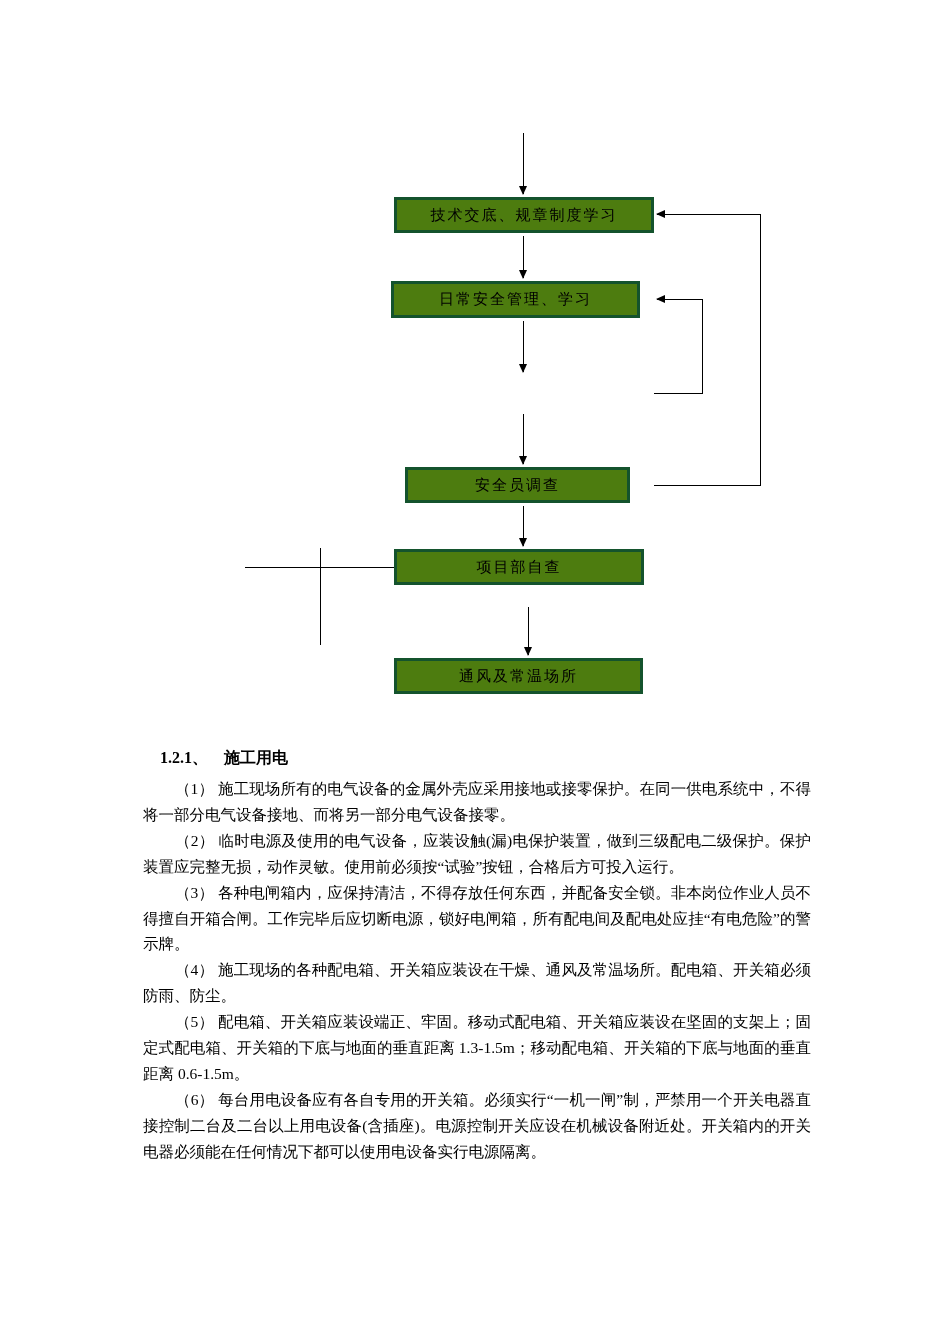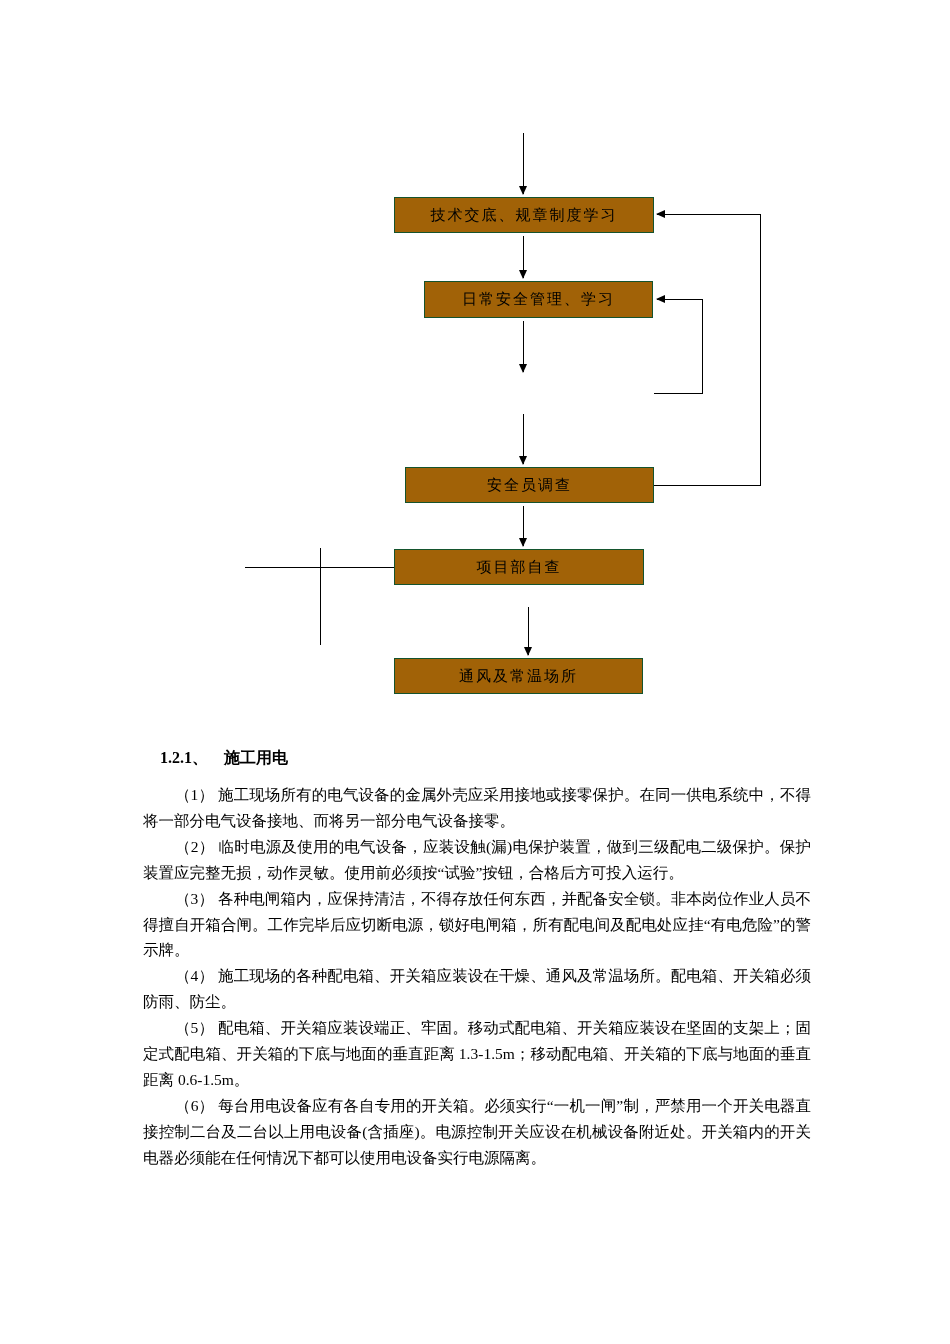--- a/index.html
+++ b/index.html
@@ -12,22 +12,22 @@
     font-family: "Liberation Serif", "DejaVu Serif", serif;
     color: #000000;
     overflow: hidden;
   }
   #connectors {
     position: absolute;
     left: 0; top: 0;
   }
   .flow-box {
     position: absolute;
-    border: 1px solid #14532d;
-    background: #a16207;
+    border: 3px solid #14532d;
+    background: #4d7c0f;
     display: flex;
     align-items: center;
     justify-content: center;
     font-size: 15px;
     letter-spacing: 2px;
     white-space: pre;
   }
   .text-block {
     position: absolute;
     left: 143px;
@@ -37,21 +37,21 @@
   .h1 {
     font-weight: bold;
     font-size: 17px;
     margin-bottom: 17px;
     letter-spacing: 0.5px;
   }
   .h2 {
     font-weight: bold;
     font-size: 16px;
     margin-left: 17px;
-    margin-bottom: 13px;
+    margin-bottom: 7px;
   }
   .h2 .num { padding-right: 16px; }
   p.body-para {
     font-size: 15.5px;
     line-height: 25.9px;
     text-align: justify;
     text-indent: 32px;
     white-space: pre-wrap;
   }
 </style>
@@ -83,24 +83,24 @@
 
     <path d="M654 485 L760 485 L760 214 L657 214" stroke="#000" stroke-width="1" fill="none" marker-end="url(#ah)"></path>
 
     <path d="M245 567 L394 567" stroke="#000" stroke-width="1" fill="none"></path>
 
     <path d="M320 548 L320 645" stroke="#000" stroke-width="1" fill="none"></path>
   </svg>
 
   <div class="flow-box" style="left:394px; top:197px; width:260px; height:36px;">技术交底、规章制度学习</div>
 
-  <div class="flow-box" style="left:424px; top:281px; width:229px; height:37px;">日常安全管理、学习</div>
+  <div class="flow-box" style="left:391px; top:281px; width:249px; height:37px;">日常安全管理、学习</div>
 
 
-  <div class="flow-box" style="left:405px; top:467px; width:249px; height:36px;">安全员调查</div>
+  <div class="flow-box" style="left:405px; top:467px; width:225px; height:36px;">安全员调查</div>
 
   <div class="flow-box" style="left:394px; top:549px; width:250px; height:36px;">项目部自查</div>
 
   <div class="flow-box" style="left:394px; top:658px; width:249px; height:36px;">通风及常温场所</div>
 
   <div class="text-block">
 
     <div class="h2">
       <span class="num">1.2.1、</span><span>施工用电</span>
     </div>

